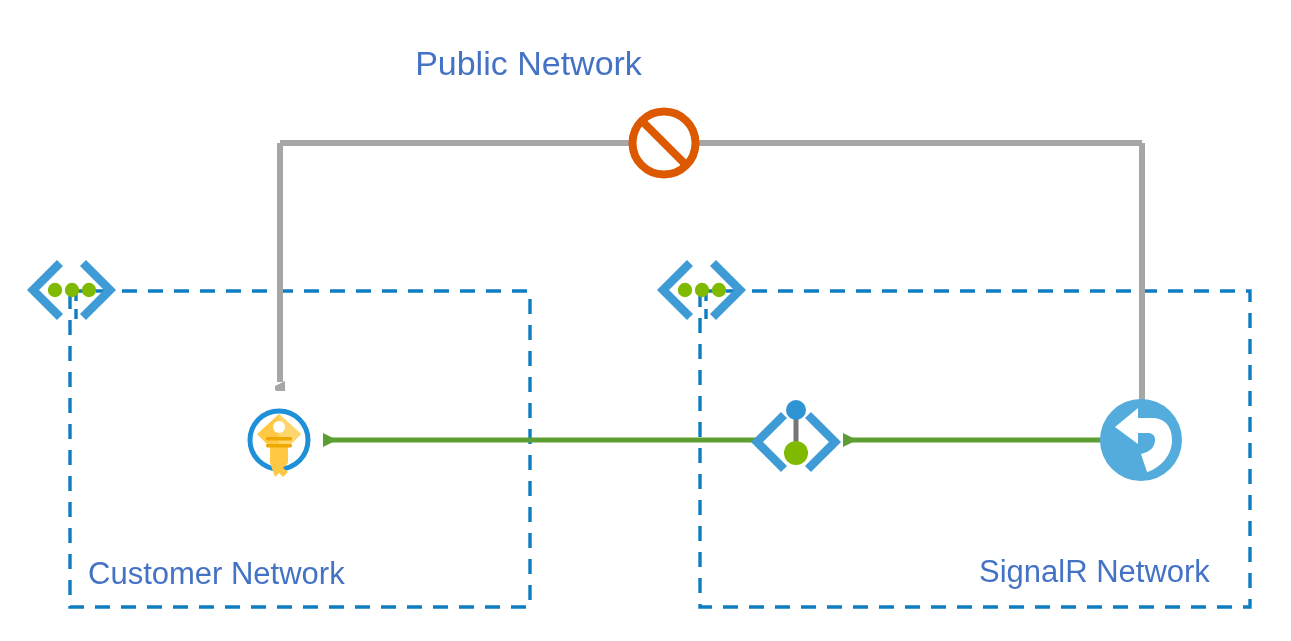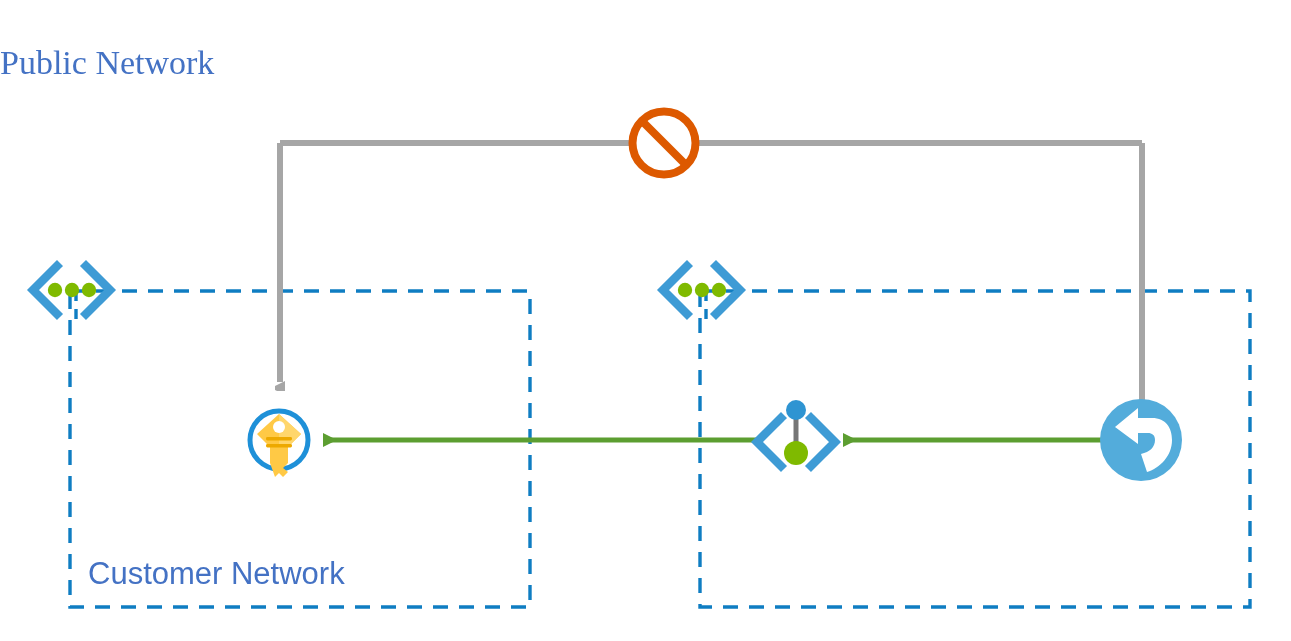--- a/index.html
+++ b/index.html
@@ -28,22 +28,22 @@
     position: absolute;
     color: #4472C4;
     font-family: "Liberation Sans", sans-serif;
     white-space: nowrap;
     line-height: 1;
   }
   #public-network-title {
     left: 0;
     top: 46px;
     width: 1057px;
+    text-align: center;
     font-size: 34px;
-    font-family: Liberation Serif, serif;
   }
   #customer-network-label {
     left: 88px;
     top: 558px;
     font-size: 31px;
     text-align: right;
   }
   #signalr-network-label {
     left: 979px;
     top: 556px;
@@ -140,14 +140,15 @@
                C1155,435 1152,433 1148,433
                L1138,433 L1138,444 Z" fill="#FFFFFF"></path>
     </g>
 
   </svg>
 
   <div class="dlabel" id="public-network-title">Public Network</div>
 
   <div class="dlabel" id="customer-network-label">Customer Network</div>
 
+  <div class="dlabel" id="signalr-network-label">SignalR Network</div>
 
 </div>
 
 </body></html>

